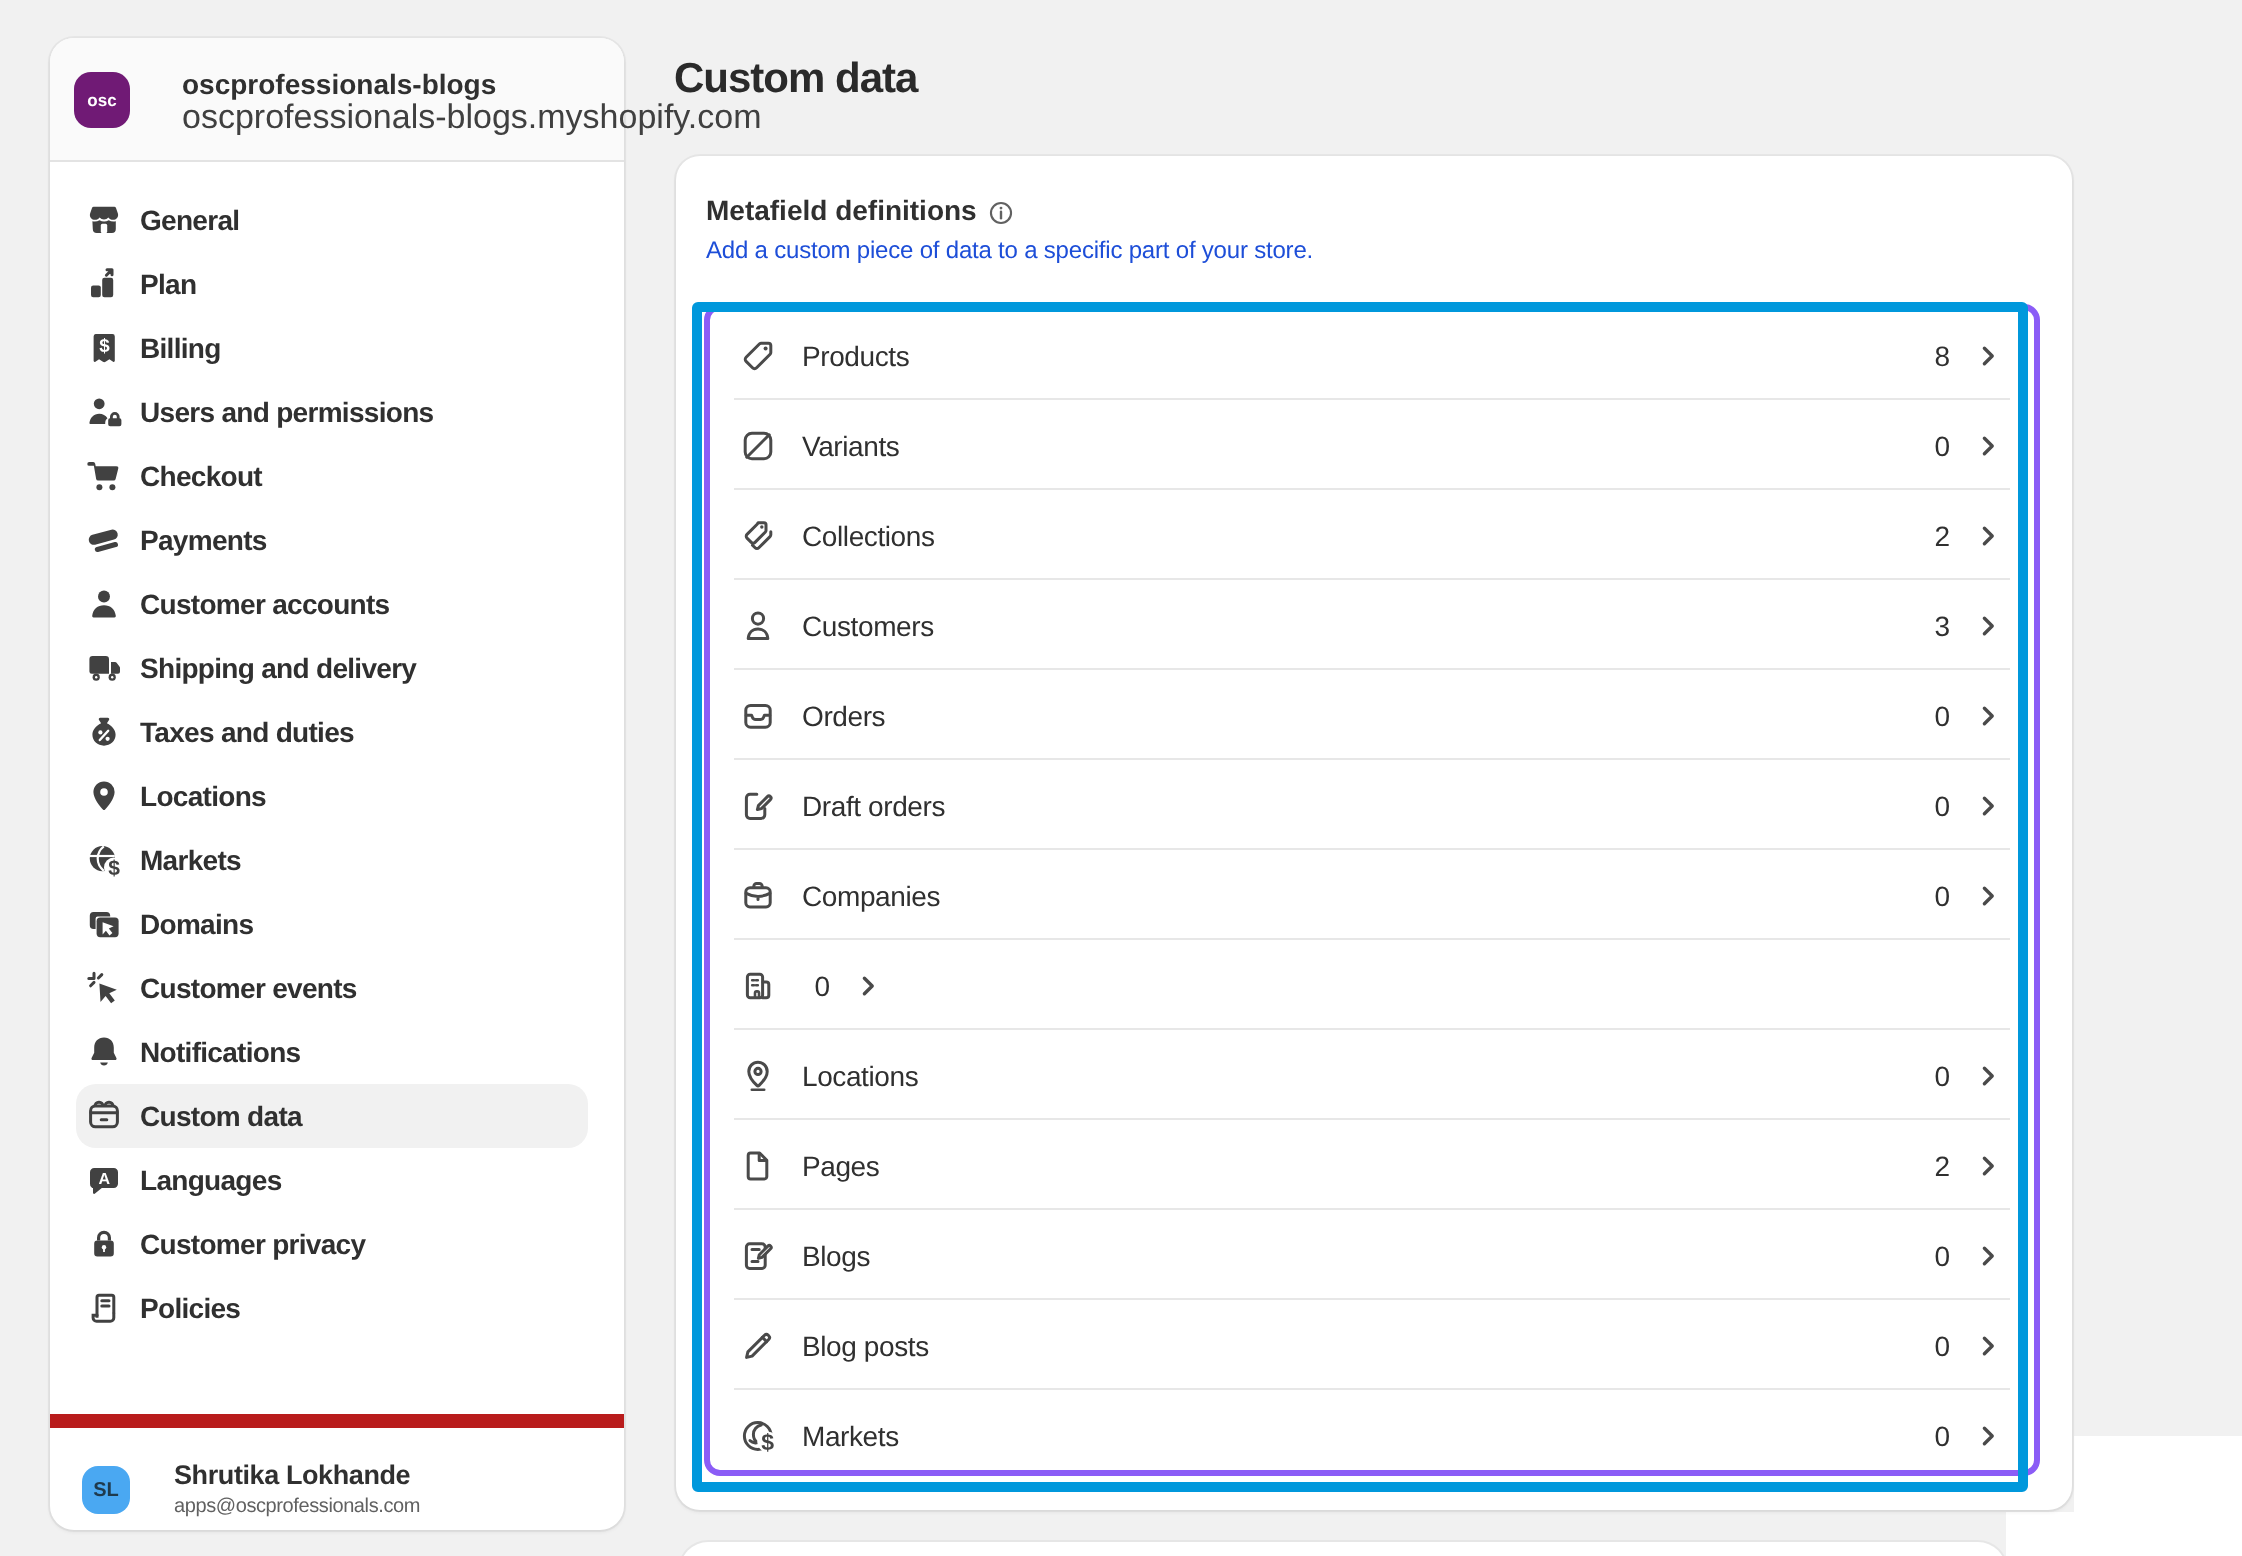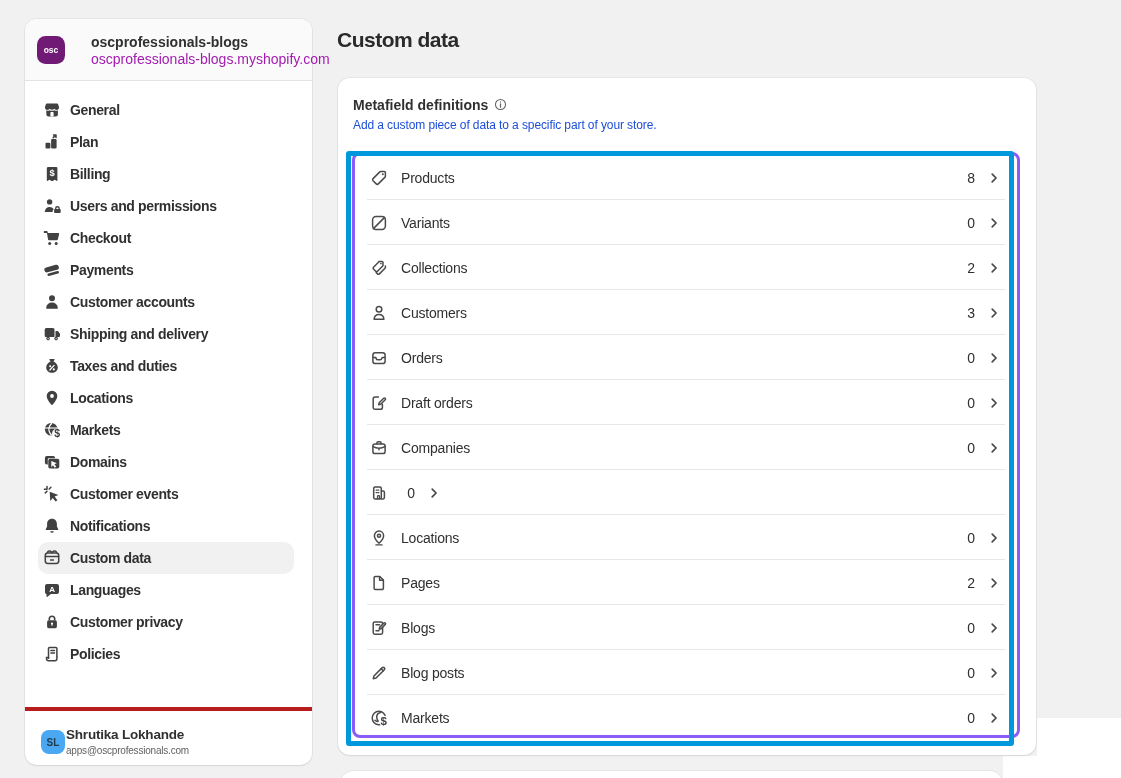--- a/index.html
+++ b/index.html
@@ -4,35 +4,35 @@
 *{margin:0;padding:0;box-sizing:border-box}
 html,body{width:1121px;height:778px;background:#f1f1f1;font-family:"Liberation Sans",sans-serif;overflow:hidden;position:relative;color:#303030}
 #whitepatch{position:absolute;left:1037px;top:718px;width:84px;height:60px;background:#fff}
 #whitepatch2{position:absolute;left:1003px;top:756px;width:35px;height:22px;background:#fff}
 
 #sidebar{position:absolute;left:25px;top:19px;width:287px;height:746px;background:#fff;border-radius:12px;box-shadow:0 0 0 1px rgba(0,0,0,.044),0 1px 2px rgba(0,0,0,.07)}
 #sbhead{height:62px;background:#fafafa;border-bottom:1px solid #e3e3e3;border-radius:12px 12px 0 0;display:flex;align-items:center;padding:0 12px}
 #logo{width:28px;height:28px;border-radius:8.5px;background:#701a75;color:#fff;font-size:8.5px;font-weight:bold;display:flex;align-items:center;justify-content:center;flex:none}
 #sbhead .tx{margin-left:26px;min-width:0;padding-top:2px}
 #sbhead .t1{font-size:14px;font-weight:bold;color:#303030;line-height:17px;white-space:nowrap}
-#sbhead .t2{font-size:14px;color:#a21caf;line-height:16px;white-space:nowrap}
+#sbhead .t2{font-size:17px;color:#404040;line-height:16px;white-space:nowrap}
 nav{padding:13px 18px 0 13px}
 .item{height:32px;display:flex;align-items:center;padding-left:4px;border-radius:8px;font-size:14px;font-weight:600;color:#303030;letter-spacing:-.35px}
 .item svg{width:20px;height:20px;flex:none;margin-right:8px}
 .item.sel{background:#f1f1f1;border-radius:10px}
-#sbfoot{position:absolute;left:0;right:0;top:688px;bottom:0;border-top:4px solid #b91c1c;display:flex;padding:19px 16px 0}
+#sbfoot{position:absolute;left:0;right:0;top:688px;bottom:0;border-top:7px solid #b91c1c;display:flex;padding:19px 16px 0}
 #avatar{width:24px;height:24px;border-radius:8px;background:#4aa8f2;color:#1f3a4d;font-size:10px;font-weight:bold;display:flex;align-items:center;justify-content:center;flex:none}
-#sbfoot .tx{margin-left:1px;margin-top:-4px}
+#sbfoot .tx{margin-left:22px;margin-top:-4px}
 #sbfoot .t1{font-size:13.5px;letter-spacing:-.2px;font-weight:bold;line-height:17px;white-space:nowrap}
 #sbfoot .t2{font-size:10px;letter-spacing:-.2px;color:#616161;line-height:15px;white-space:nowrap}
 
 h1{position:absolute;left:337px;top:29px;font-size:21px;line-height:21px;font-weight:bold;color:#2a2a2a;letter-spacing:-.5px}
 #card1{position:absolute;left:338px;top:78px;width:698px;height:677px;background:#fff;border-radius:12px;box-shadow:0 0 0 1px rgba(0,0,0,.044),0 1px 2px rgba(0,0,0,.07)}
 #card2{position:absolute;left:340px;top:771px;width:663px;height:40px;background:#fff;border-radius:14px;box-shadow:0 0 0 1px rgba(0,0,0,.044)}
-#c1title{position:absolute;left:15px;top:19px;font-size:14px;font-weight:bold;color:#303030;display:flex;align-items:flex-start;line-height:17px}
+#c1title{position:absolute;left:15px;top:19px;font-size:14px;font-weight:bold;color:#303030;display:flex;align-items:flex-end;line-height:17px}
 #c1title svg{margin-left:5px}
 #c1sub{position:absolute;left:15px;top:37px;font-size:12px;letter-spacing:-.1px;color:#1d4ed8;line-height:20px}
 #list{position:absolute;left:14px;top:74px;width:668px;height:586px;border:3px solid #8b5cf6;border-radius:8px;background:#fff}
 .row{height:45px;display:flex;align-items:center;padding:0 13px 0 13.5px;position:relative;font-size:14px;letter-spacing:-.2px;color:#303030}
 .row+.row::before{content:"";position:absolute;left:12px;right:12px;top:-1px;height:1px;background:#e7e7e7}
 .row svg.ic{width:20px;height:20px;flex:none;margin-right:12.5px}
 .row .lbl{flex:1}
 .row .cnt{margin-right:3px;width:20px;text-align:center;color:#303030}
 #bluebox{position:absolute;left:346px;top:151px;width:668px;height:595px;border:5px solid #0098dc;border-radius:3px;pointer-events:none}
 </style></head><body>

